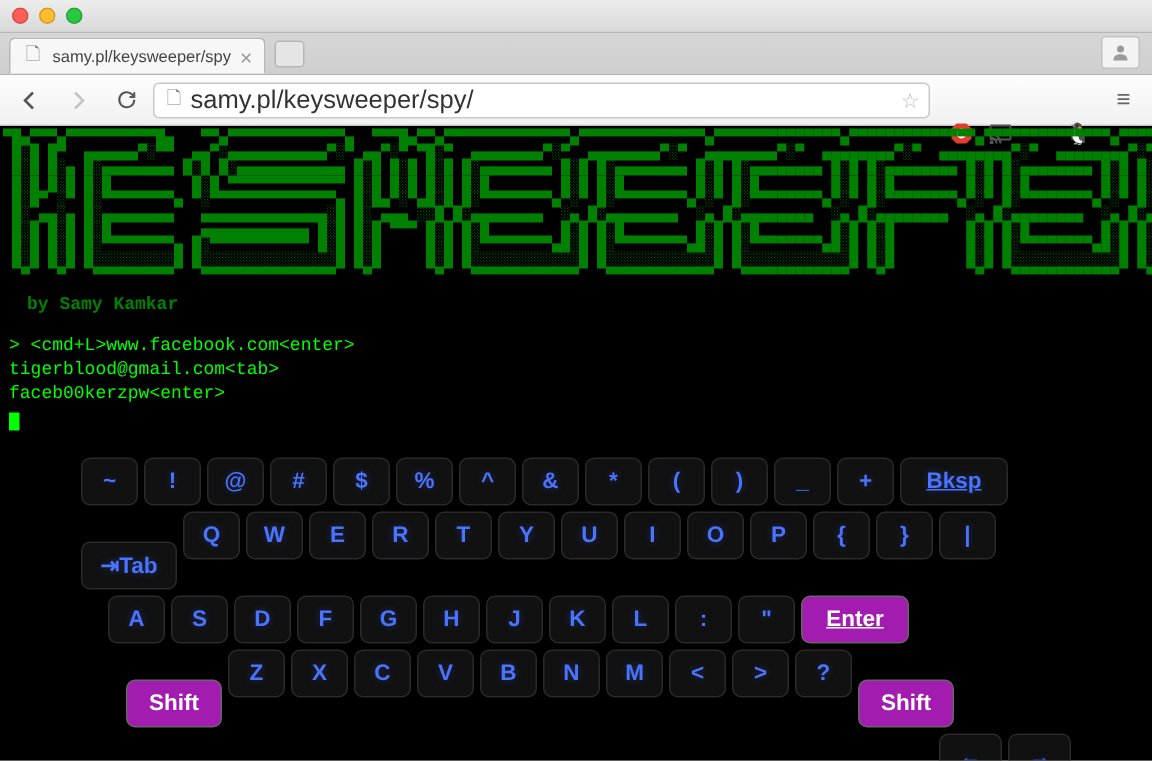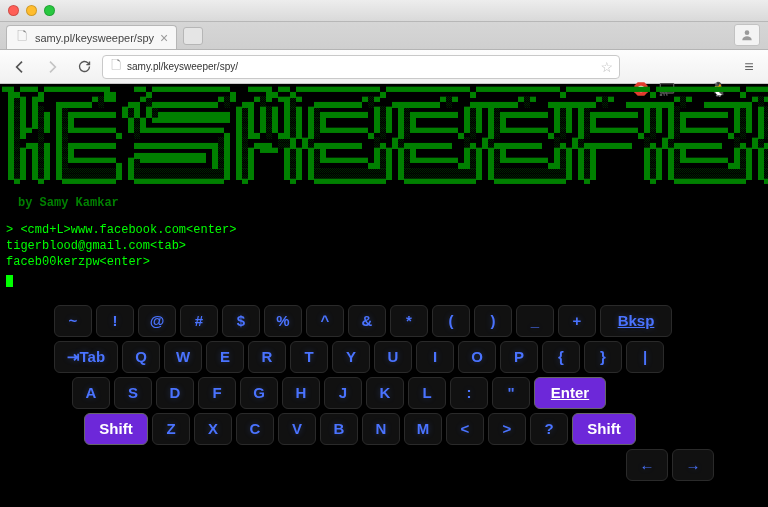--- a/index.html
+++ b/index.html
@@ -92,21 +92,21 @@
     height: 24px;
     border: 1px solid #c9c9c9;
     border-radius: 4px;
     background: #fff;
     display:flex;
     align-items:center;
     padding: 0 6px;
     gap: 4px;
   }
   .urlbar .page-icon { color:#888; font-size:12px; width:14px; text-align:center; }
-  .urlbar .addr { flex:1; color:#333; font-size:10px; }
+  .urlbar .addr { flex:1; color:#333; font-size:17px; }
   .urlbar .star { color:#bbb; font-size:14px; }
   .ext-icons { display:flex; align-items:center; gap:8px; padding: 0 4px 0 8px; }
   .ext { width:18px; height:18px; display:flex;align-items:center;justify-content:center;font-size:14px;color:#555;margin-top:44px; }
   .ext.adblock { color:#e23c2e; }
   .hamburger { width:26px;height:26px;display:flex;align-items:center;justify-content:center;font-size:16px;color:#666; }
 
   
   .content {
     height: calc(507px - 22px - 28px - 34px);
     background: #000;
@@ -152,24 +152,24 @@
     border-radius: 6px;
     color: #4a73ff;
     font-family: Arial, sans-serif;
     font-weight: bold;
     font-size: 15px;
     display:flex;
     align-items:center;
     justify-content:center;
     text-shadow: 0 0 6px rgba(74,115,255,.3);
   }
-  .key.wide { min-width: 64px; }
+  .key.wide { min-width: 64px; margin-top: 20px; }
   .key.wider { min-width: 72px; text-decoration: underline; }
   .key.light {
-    background: #6d28d9;
+    background: #a21caf;
     border-color: #666;
     color: #fff;
     text-shadow:none;
   }
   .key.arrow { min-width: 42px; color:#4a73ff; }
 </style>
 </head>
 <body>
 
 <div class="titlebar">

